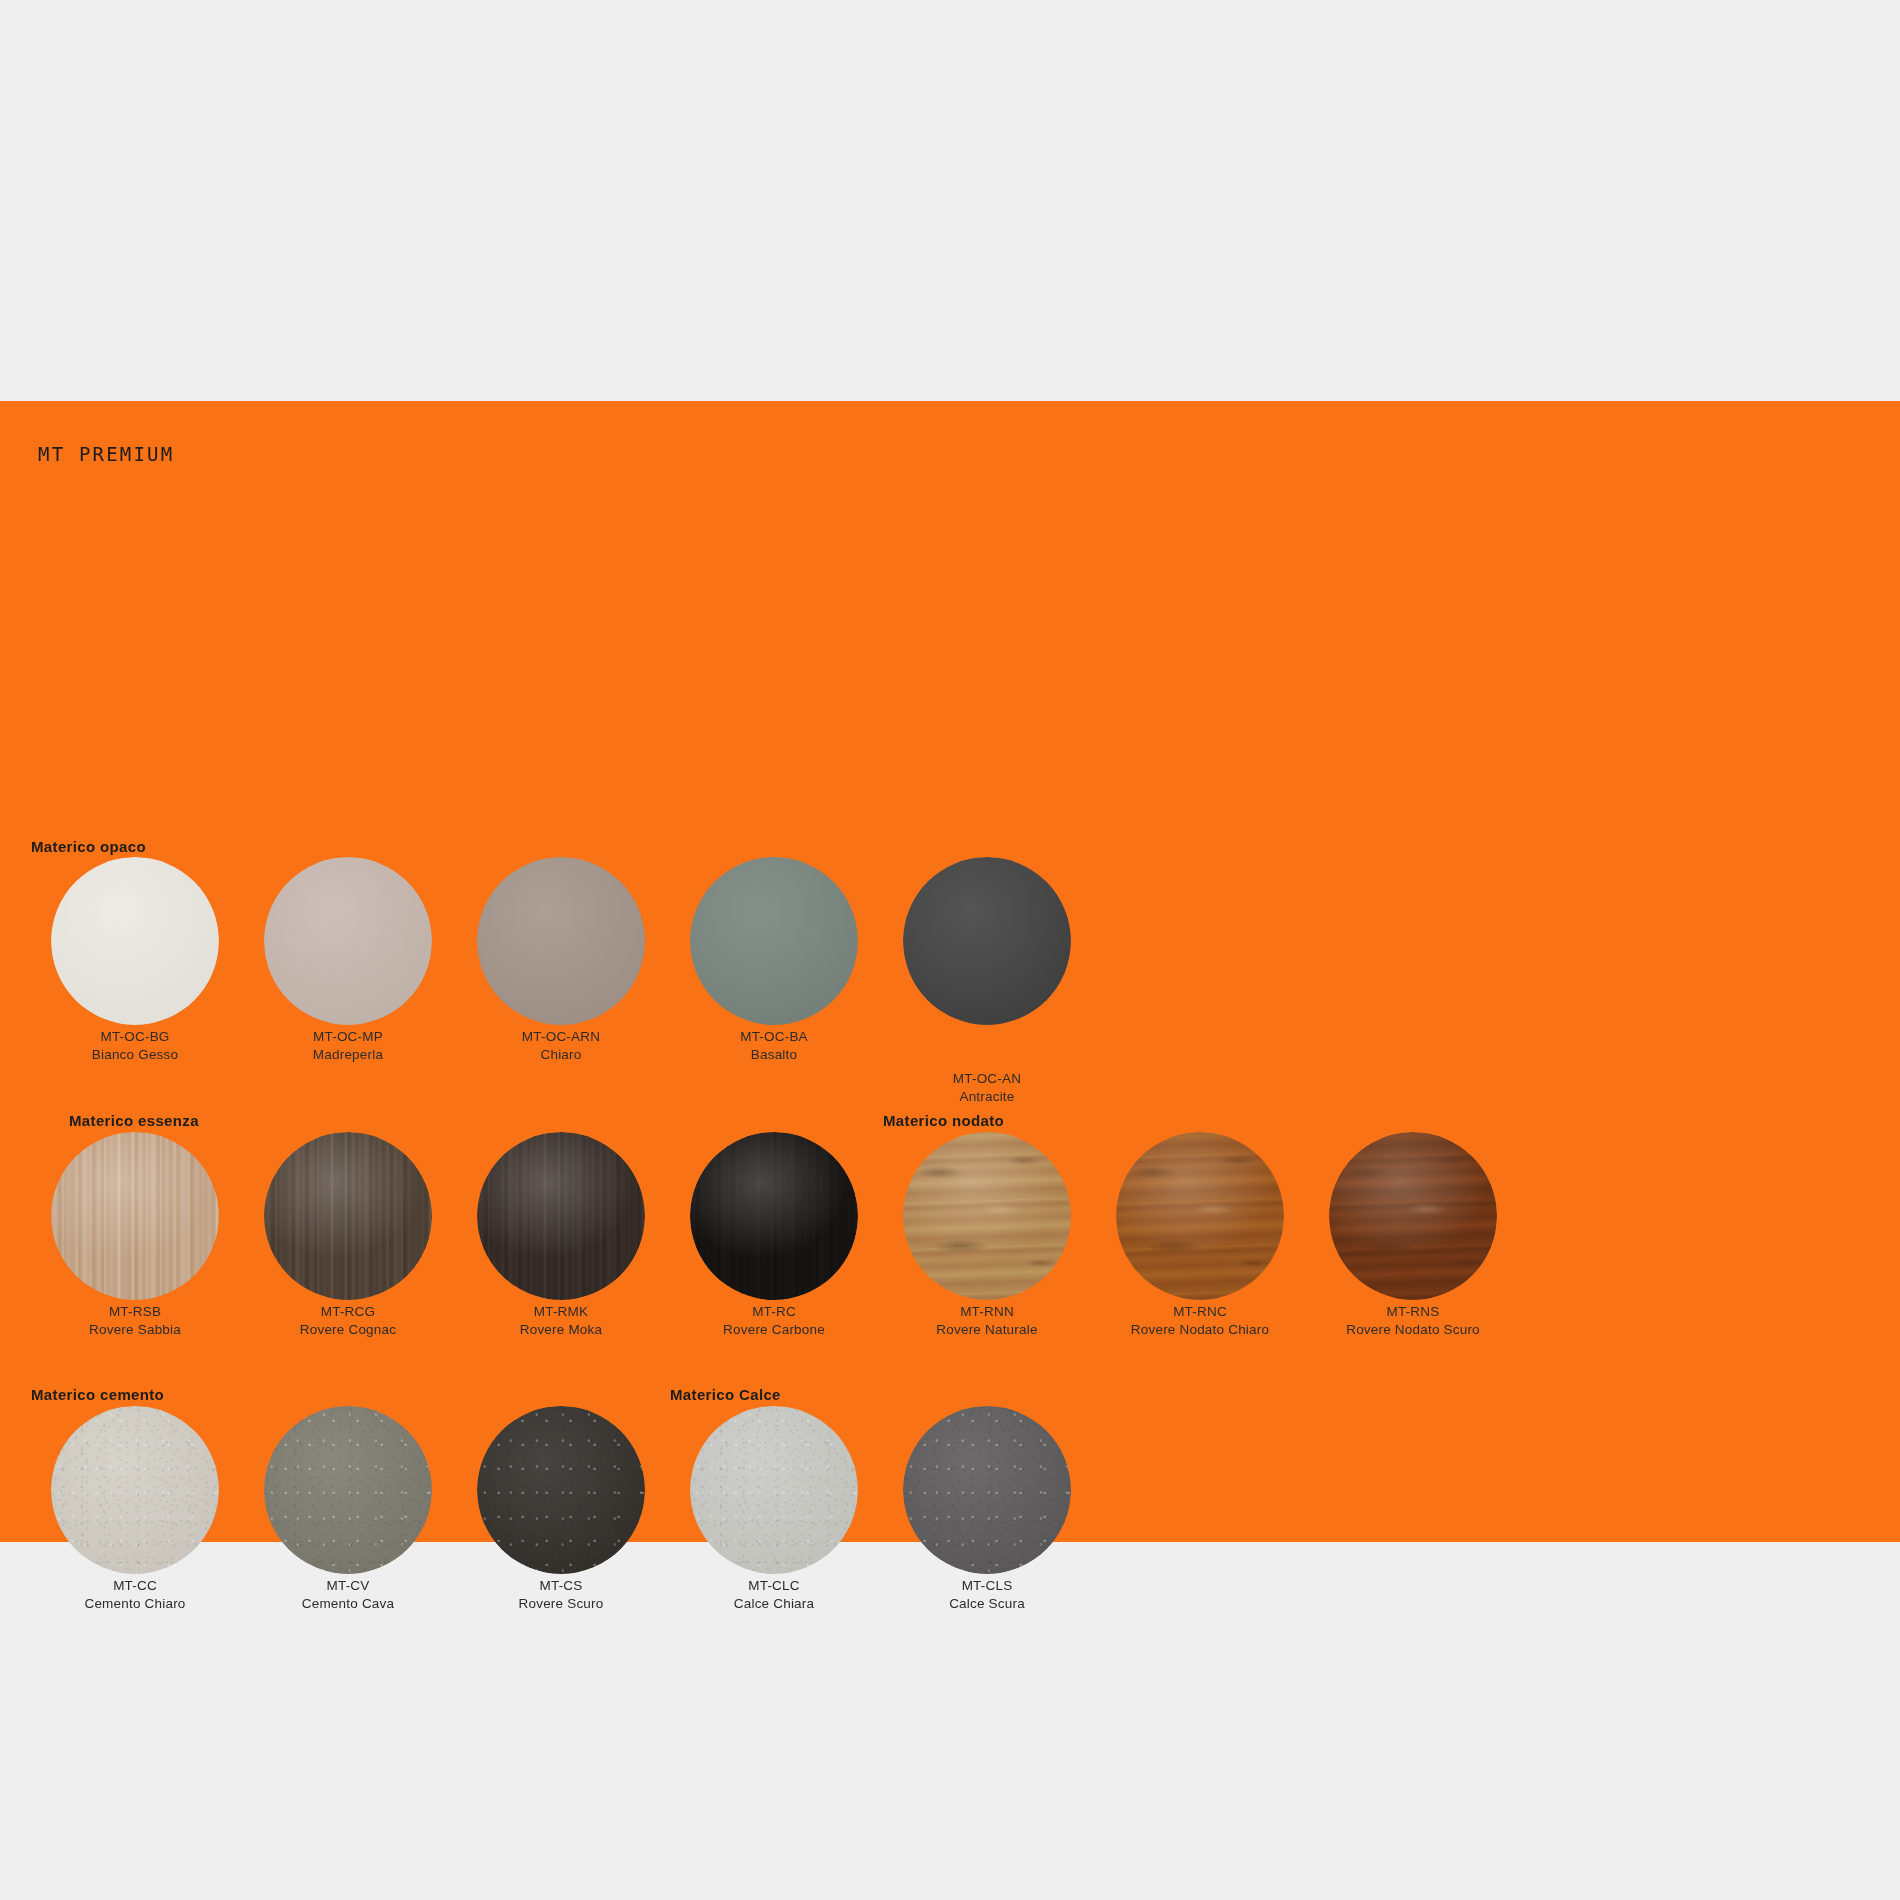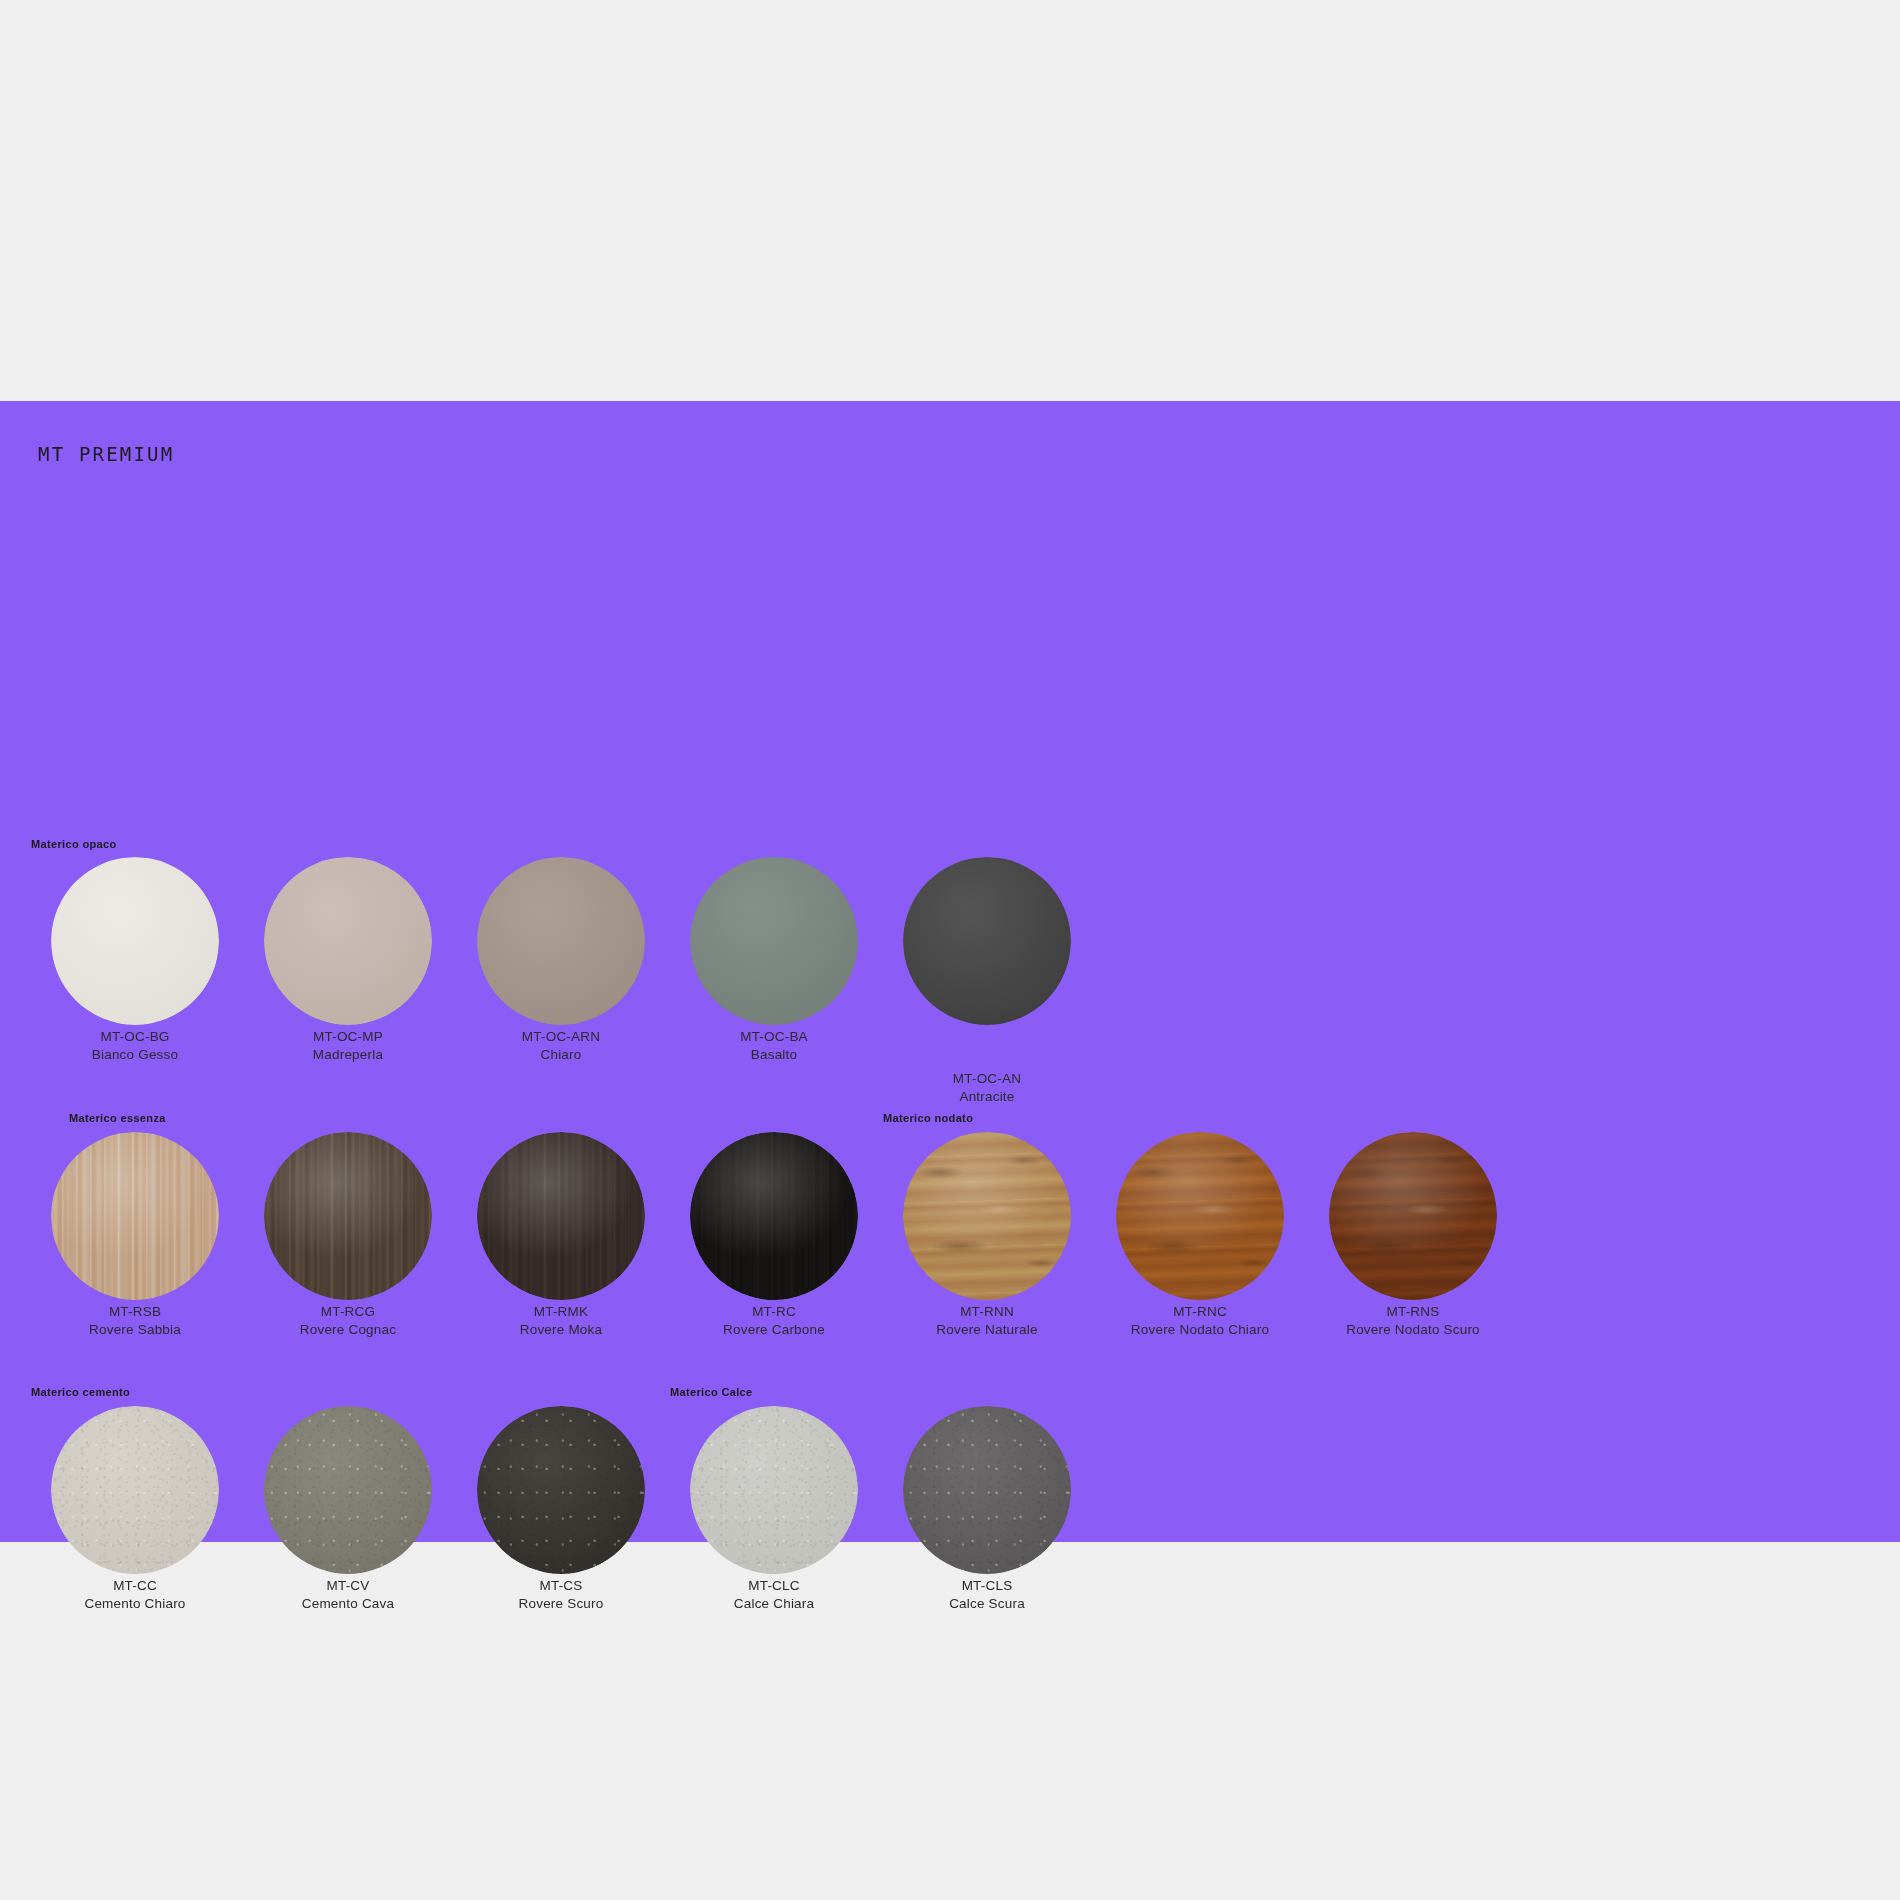--- a/index.html
+++ b/index.html
@@ -6,35 +6,35 @@
   body{
     width:1900px;height:1900px;
     background:#efefef;
     font-family:"Liberation Sans", sans-serif;
     overflow:hidden;
   }
   .page{
     position:absolute;
     left:0;top:401px;
     width:1900px;height:1141px;
-    background:#8b5cf6;
+    background:#f97316;
   }
   .title{
     position:absolute;
     left:38px;top:42px;
     font-family:"DejaVu Sans Mono","Liberation Mono",monospace;
     font-size:19px;
     letter-spacing:2.2px;
     color:#1c1c1c;
     font-weight:400;
   }
   .section-label{
     position:absolute;
     font-family:"Liberation Sans", sans-serif;
-    font-size:11px;
+    font-size:15px;
     font-weight:700;
     letter-spacing:.35px;
     color:#1c1c1c;
   }
   .swatch{
     position:absolute;
     width:168px;height:168px;
     border-radius:50%;
     overflow:hidden;
   }

